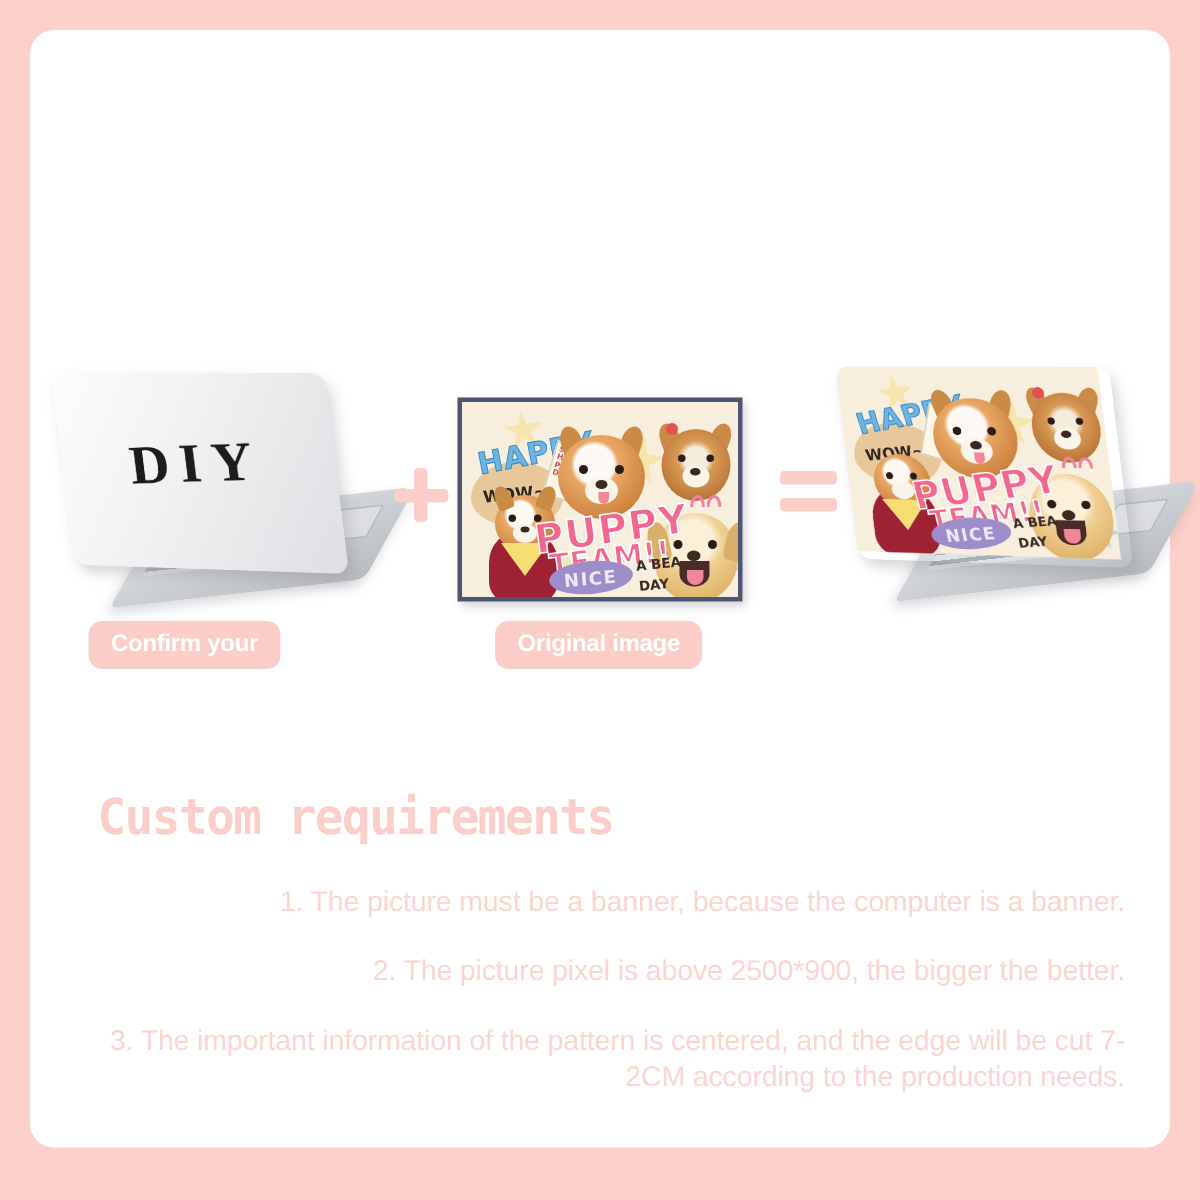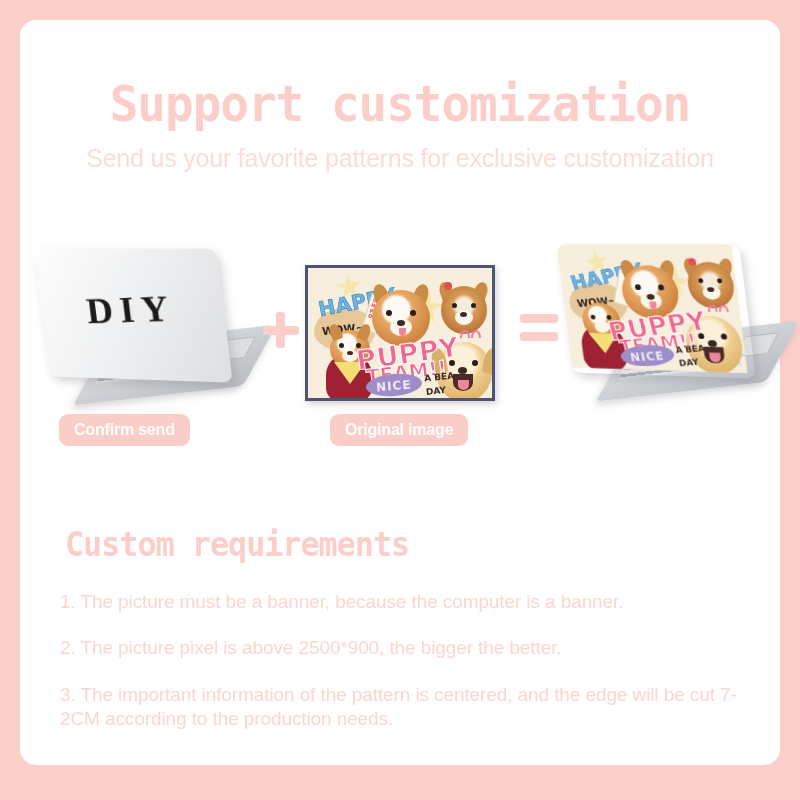--- a/index.html
+++ b/index.html
@@ -339,40 +339,37 @@
     letter-spacing: -1px;
     transform: scaleX(0.96);
     transform-origin: left center;
   }
 
   #req-list {
     position: absolute;
     left: 40px;
     top: 570px;
     width: 690px;
+    text-align: right;
   }
   .req-item {
     font-family: "Liberation Sans", sans-serif;
     font-size: 19px;
     color: #fbd6d1;
     line-height: 1.28;
     margin-bottom: 22px;
     letter-spacing: -0.1px;
   }
 </style>
 </head>
 <body>
 
 <div id="page-frame">
   <div id="card">
 
-    <div id="header">
-      <div id="main-title">Support customization</div>
-      <div id="subtitle">Send us your favorite patterns for exclusive customization</div>
-    </div>
 
     <div id="steps-row">
 
       <div class="step-slot" style="left:10px;width:235px;">
         <div class="laptop" style="left:10px;top:18px;">
           <div class="laptop-base">
             <div class="laptop-keys"></div>
             <div class="laptop-trackpad"></div>
           </div>
           <div class="laptop-lid lid-plain">
@@ -528,21 +525,21 @@
 
               <div class="txt t-bea" style="left:112px;top:104px;font-size:9px;">A BEA</div>
               <div class="txt t-day" style="left:114px;top:118px;font-size:9px;">DAY</div>
             </div>
           </div>
         </div>
       </div>
     </div>
 
     <div id="labels-row">
-      <div class="pill" style="left:39px;">Confirm send</div>
+      <div class="pill" style="left:39px;">Confirm your</div>
       <div class="pill" style="left:310px;">Original image</div>
     </div>
 
     <div id="req-heading">Custom requirements</div>
 
     <div id="req-list">
       <div class="req-item">1. The picture must be a banner, because the computer is a banner.</div>
       <div class="req-item">2. The picture pixel is above 2500*900, the bigger the better.</div>
       <div class="req-item">3. The important information of the pattern is centered, and the edge will be cut 7-2CM according to the production needs.</div>
     </div>

